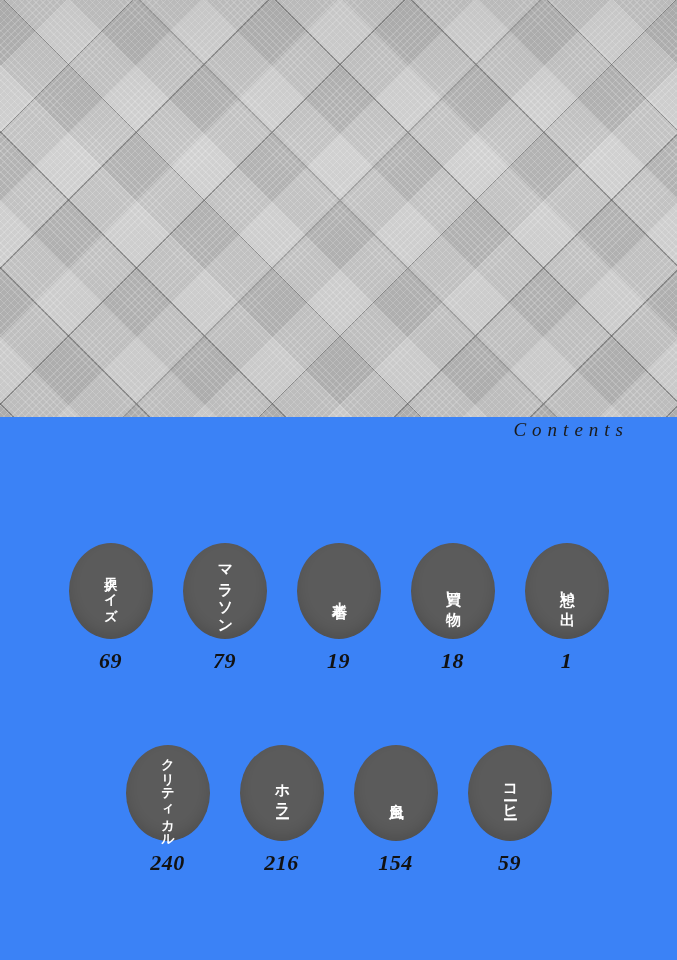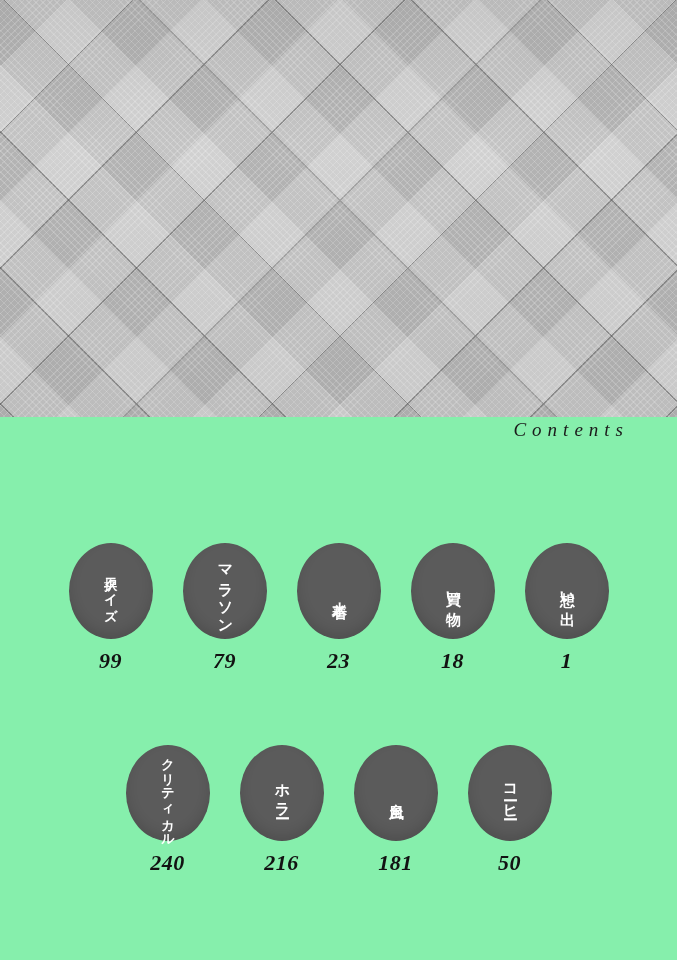--- a/index.html
+++ b/index.html
@@ -12,21 +12,21 @@
     height: 960px;
     font-family: "Liberation Serif", serif;
     overflow: hidden;
     position: relative;
   }
 
   .page {
     position: relative;
     width: 677px;
     height: 960px;
-    background: #86efac;
+    background: #3b82f6;
   }
 
   
   .banner {
     position: absolute;
     left: 0;
     top: 0;
     width: 677px;
     height: 417px;
     background-color: #b2b2b2;
@@ -135,35 +135,35 @@
   </div>
 
   <div class="contents-heading">Contents</div>
 
   <div class="row row-1">
 
     <div class="entry">
       <div class="bubble">
         <span class="bubble-label small">二択クイズ</span>
       </div>
-      <div class="page-num">99</div>
+      <div class="page-num">69</div>
     </div>
 
     <div class="entry">
       <div class="bubble">
         <span class="bubble-label">マラソン</span>
       </div>
       <div class="page-num">79</div>
     </div>
 
     <div class="entry">
       <div class="bubble">
         <span class="bubble-label">水着</span>
       </div>
-      <div class="page-num">23</div>
+      <div class="page-num">19</div>
     </div>
 
     <div class="entry">
       <div class="bubble">
         <span class="bubble-label">買い物</span>
       </div>
       <div class="page-num">18</div>
     </div>
 
     <div class="entry">
@@ -188,25 +188,25 @@
       <div class="bubble">
         <span class="bubble-label">ホラー</span>
       </div>
       <div class="page-num">216</div>
     </div>
 
     <div class="entry">
       <div class="bubble">
         <span class="bubble-label">台風</span>
       </div>
-      <div class="page-num">181</div>
+      <div class="page-num">154</div>
     </div>
 
     <div class="entry">
       <div class="bubble">
         <span class="bubble-label">コーヒー</span>
       </div>
-      <div class="page-num">50</div>
+      <div class="page-num">59</div>
     </div>
 
   </div>
 
 </div>
 
 </body></html>

